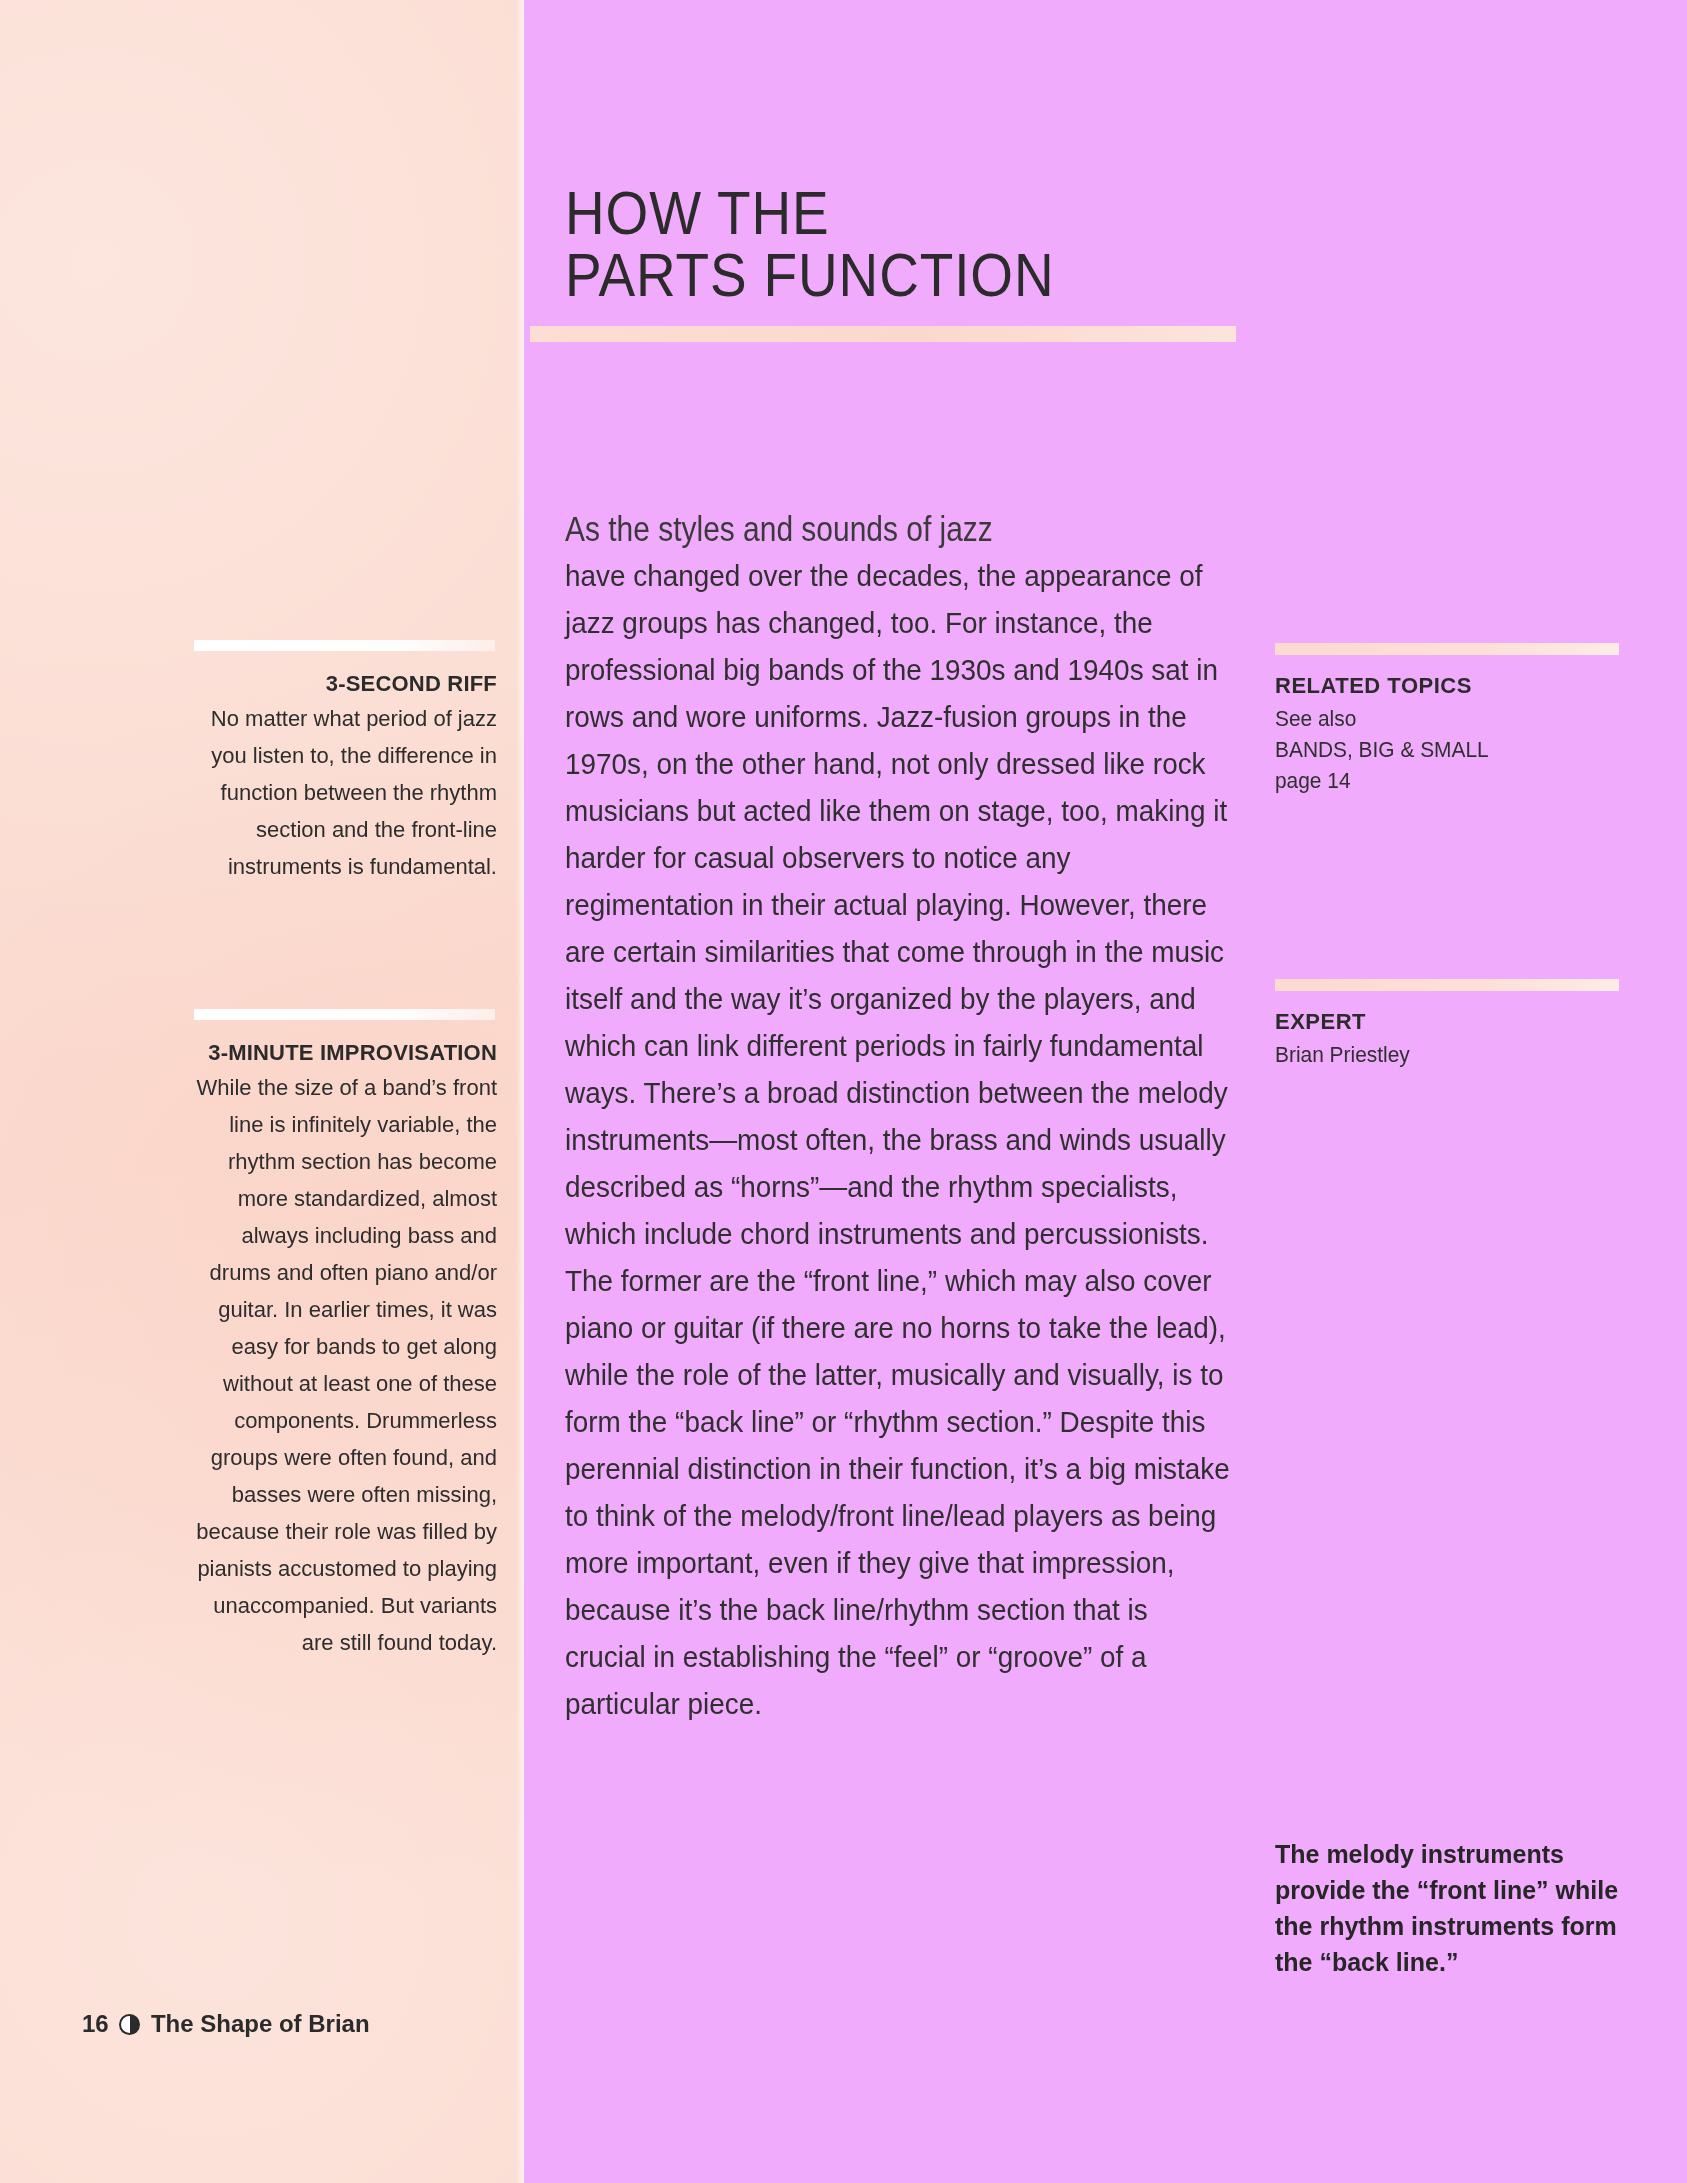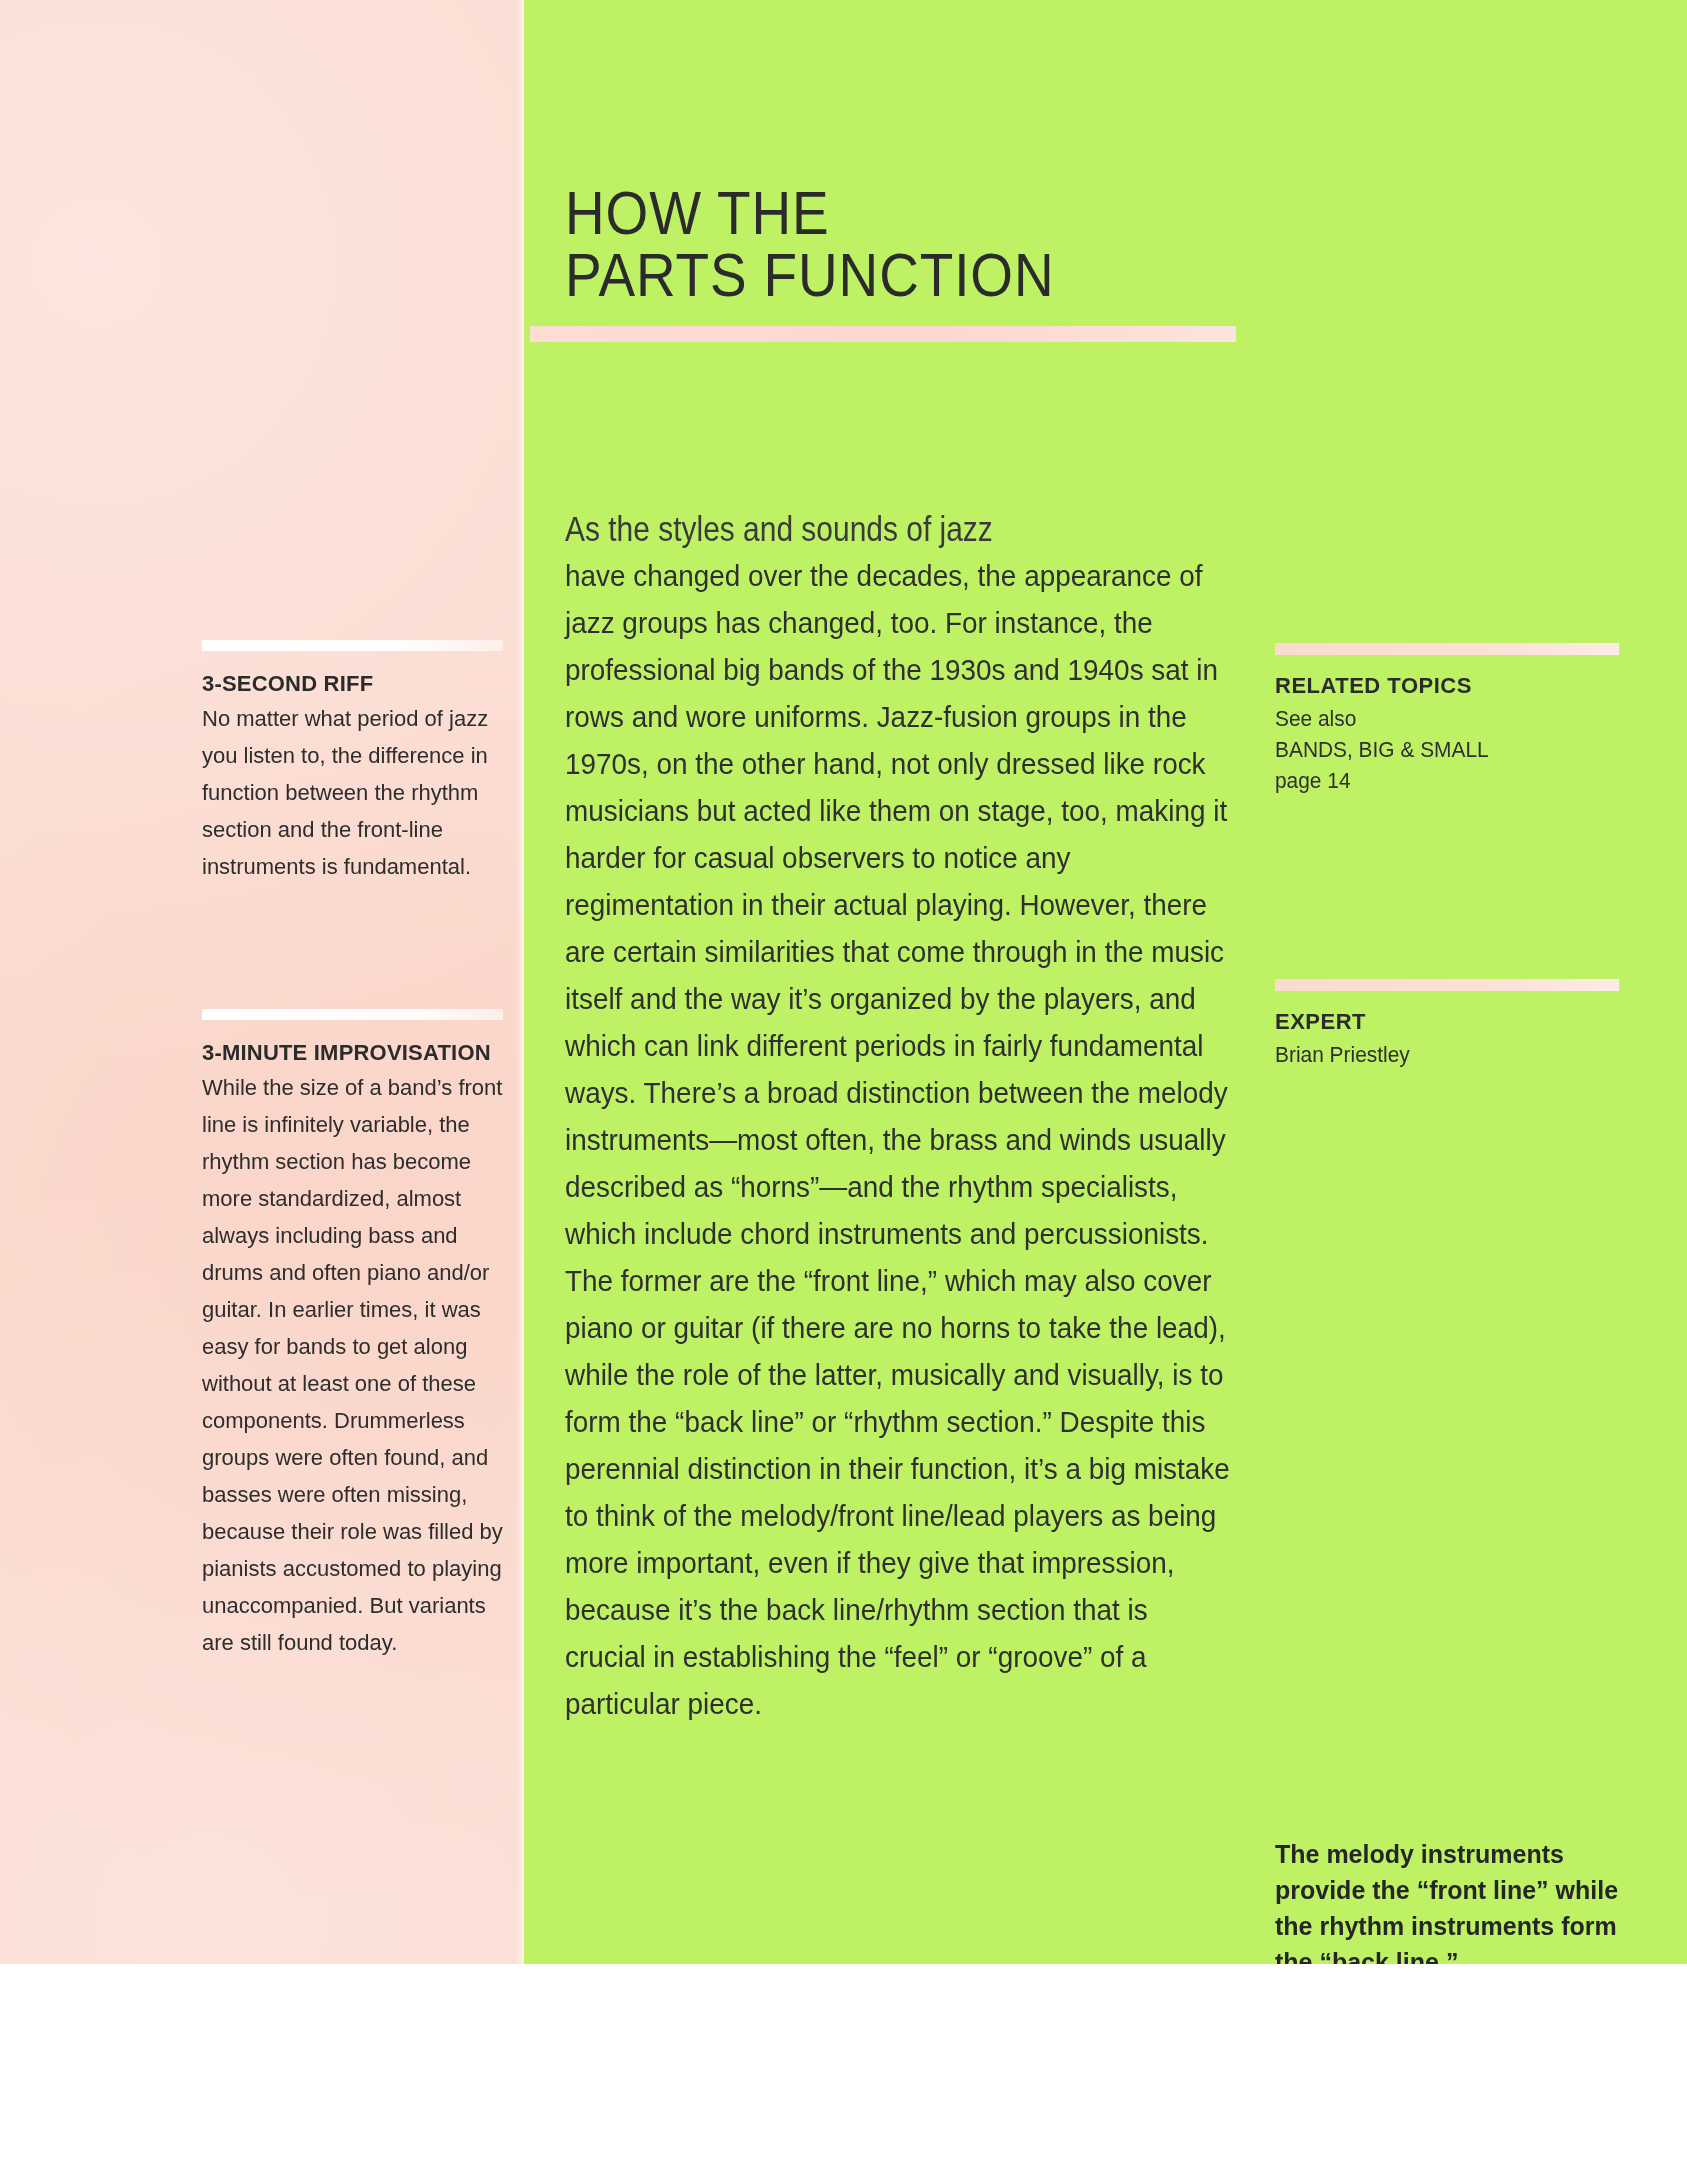--- a/index.html
+++ b/index.html
@@ -6,22 +6,22 @@
     margin: 0;
     padding: 0;
     background: #ffffff;
   }
   body {
     font-family: "Liberation Sans", sans-serif;
   }
   .page {
     position: relative;
     width: 1687px;
-    height: 1964px;
-    background: #bef264;
+    height: 2183px;
+    background: #f0abfc;
     overflow: hidden;
   }
 
   
   .left-panel {
     position: absolute;
     left: 0;
     top: 0;
     width: 524px;
     height: 2183px;
@@ -94,21 +94,22 @@
     transform-origin: left top;
     width: 720px;
     text-align: left;
     margin: 0;
   }
 
   
   .side-box {
     position: absolute;
     width: 303px;
-    left: 202px;
+    left: 194px;
+    text-align: right;
   }
   .side-rule {
     width: 301px;
     height: 10.6px;
     background: linear-gradient(to right, #ffffff 0%, #fffdfc 70%, #fdeee9 100%);
     margin-bottom: 18px;
   }
   .side-heading {
     font-size: 22px;
     line-height: 1.35;

